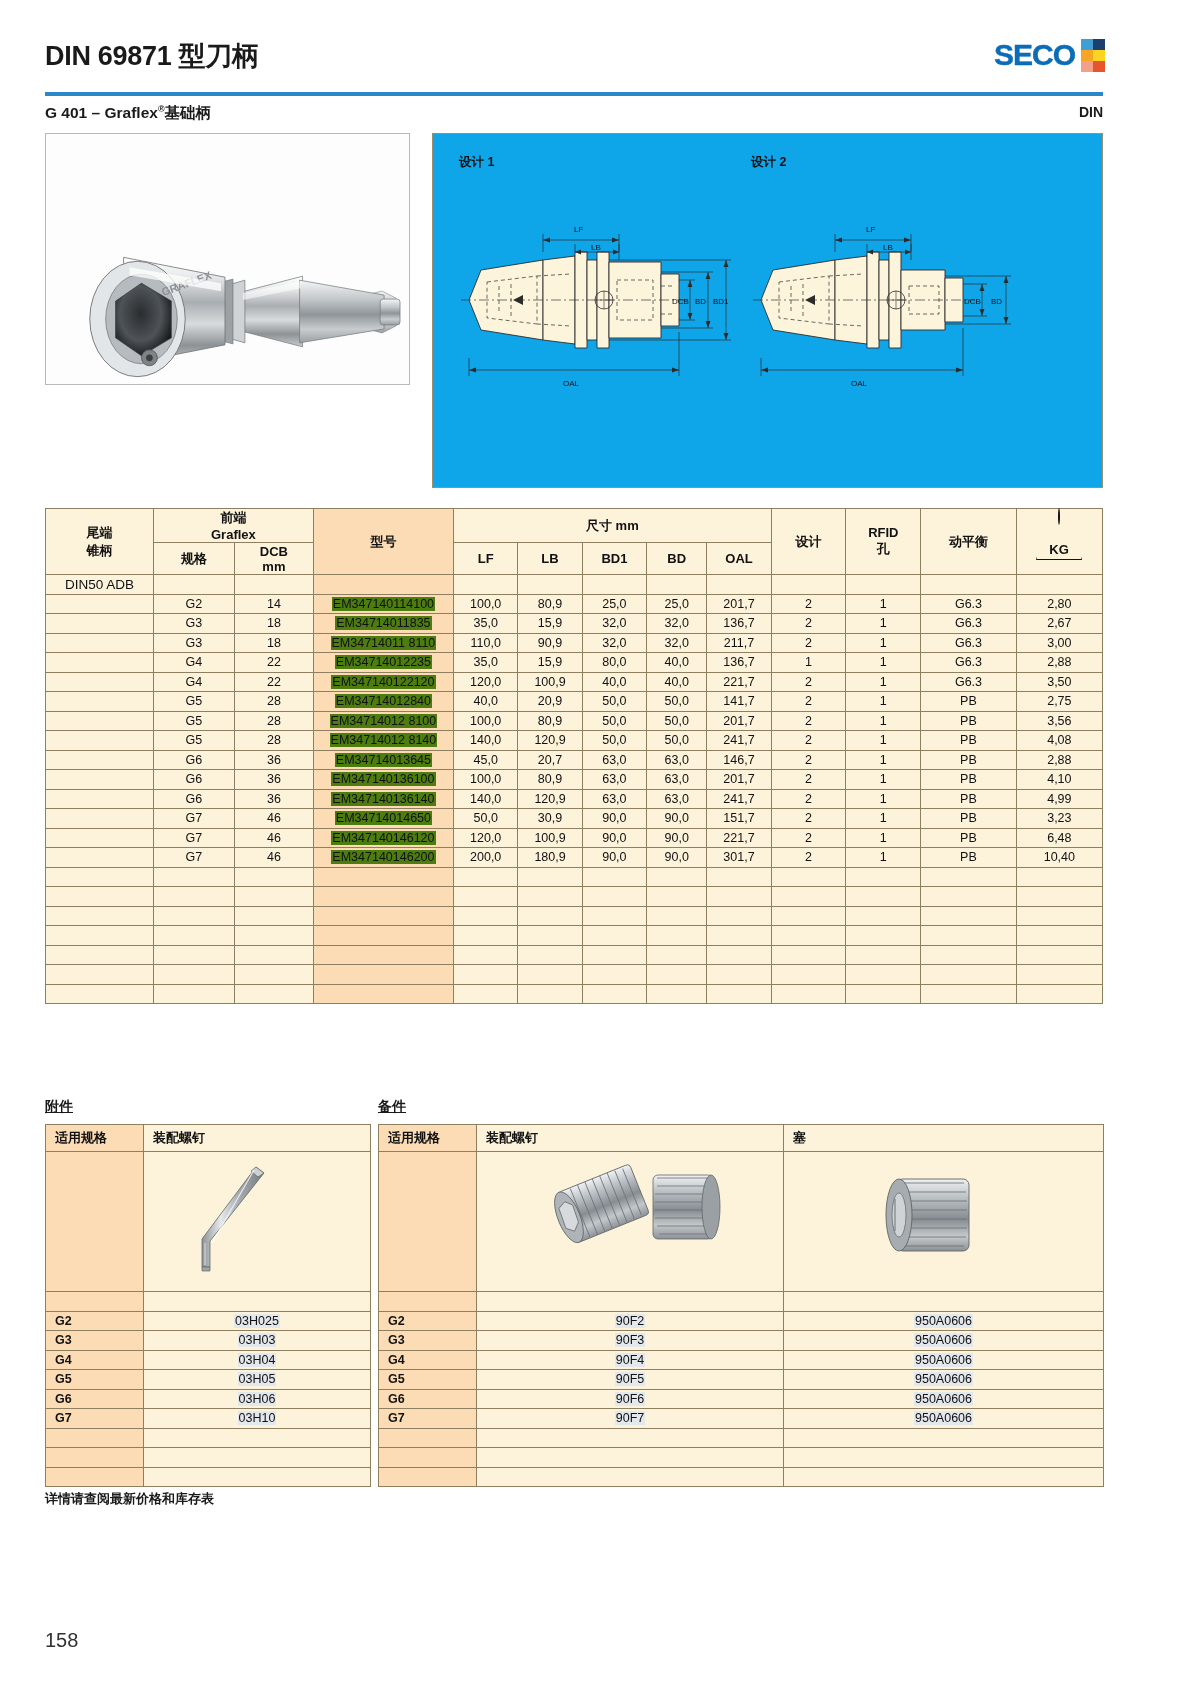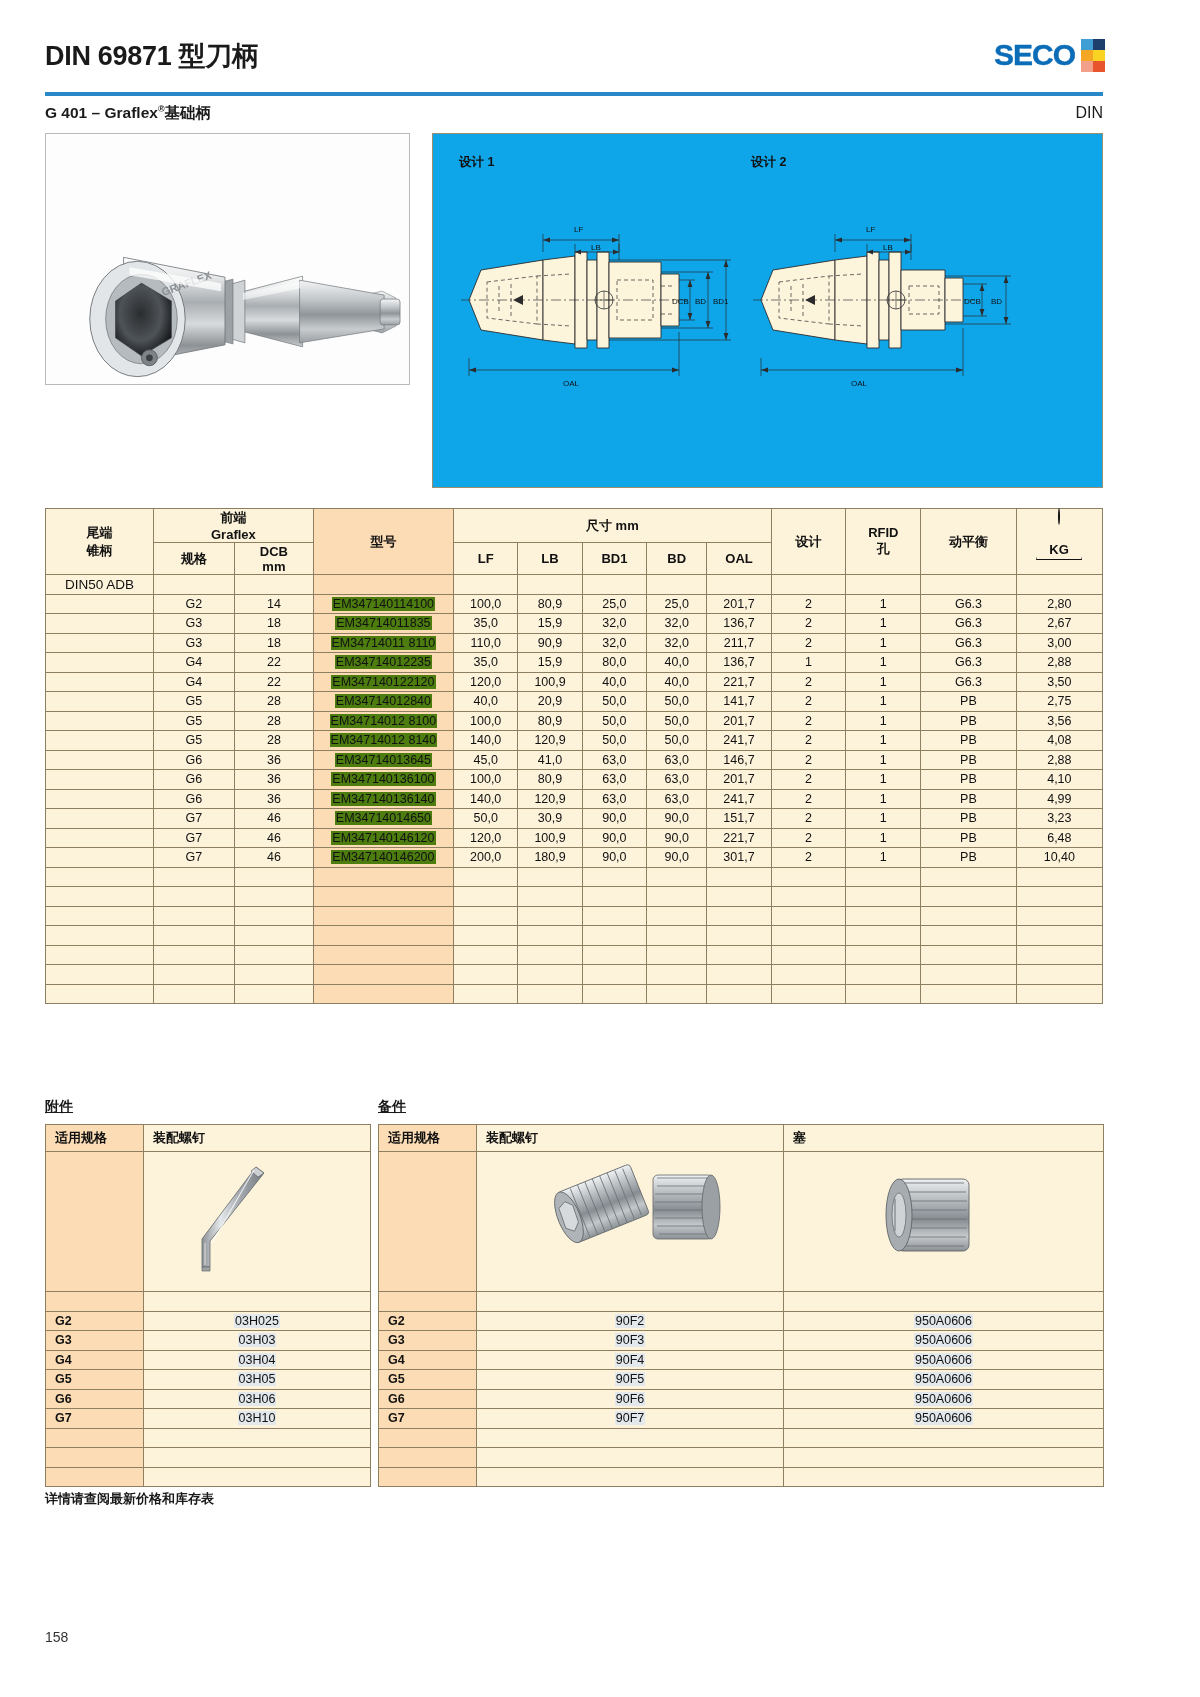--- a/index.html
+++ b/index.html
@@ -29,21 +29,21 @@
   .logo-squares span { display:block; width:12px; height:11px; }
 
   .header-rule {
     position:absolute; left:45px; top:92px; width:1058px; height:4px; background:#2a87c8;
   }
 
   
   .sub-header { position:absolute; left:45px; top:103px; width:1058px; height:24px; }
   .sub-title { font-size:15.5px; font-weight:bold;margin-top:8px; }
   .sub-title sup { font-size:9px; vertical-align:super; }
-  .sub-right { position:absolute; right:0; top:1px; font-size:16px; font-weight:normal; }
+  .sub-right { position:absolute; right:0; top:1px; font-size:14px; font-weight:bold; }
 
   
   .photo-box {
     position:absolute; left:45px; top:133px; width:365px; height:252px;
     border:1px solid #b9b9b9; background:#fdfdfd; overflow:hidden;
   }
   .photo-inner { position:absolute; inset:0; }
 
   
   .diagram-panel {
@@ -87,21 +87,21 @@
     border:1px solid #8d7f5f; background:#fdf3da; color:#111;
     height:19.5px; padding:0; text-align:center; font-weight:normal;
   }
   .acc-table th { background:#fbdcb4; font-weight:bold; font-size:13px; text-align:left; padding-left:9px; height:27px; }
   .acc-table td.size-col { background:#fbdcb4; font-weight:bold; text-align:left; padding-left:9px; }
   .acc-table td.img-cell { height:140px; }
   .acc-table td.code { }
   .acc-table td.code span { background:#e3e8ec; padding:0 1px; }
 
   .footnote { position:absolute; left:45px; top:1490px; font-size:13px; font-weight:bold; }
-  .page-num { position:absolute; left:45px; top:1629px; font-size:14px; color:#333; }
+  .page-num { position:absolute; left:45px; top:1629px; font-size:20px; color:#333; }
 </style>
 </head>
 <body>
 
 <div class="page-header">
   <div class="page-title">DIN 69871 型刀柄</div>
   <div class="logo-wrap">
     <div class="logo-text">SECO</div>
     <div class="logo-squares">
       <span style="background:#3f9fd4"></span>
@@ -485,21 +485,21 @@
         <td>1</td>
         <td>PB</td>
         <td>4,08</td>
       </tr>
       <tr>
         <td></td>
         <td>G6</td>
         <td>36</td>
         <td class="cell-model"><span>EM34714013645</span></td>
         <td>45,0</td>
-        <td>41,0</td>
+        <td>20,7</td>
         <td>63,0</td>
         <td>63,0</td>
         <td>146,7</td>
         <td>2</td>
         <td>1</td>
         <td>PB</td>
         <td>2,88</td>
       </tr>
       <tr>
         <td></td>

